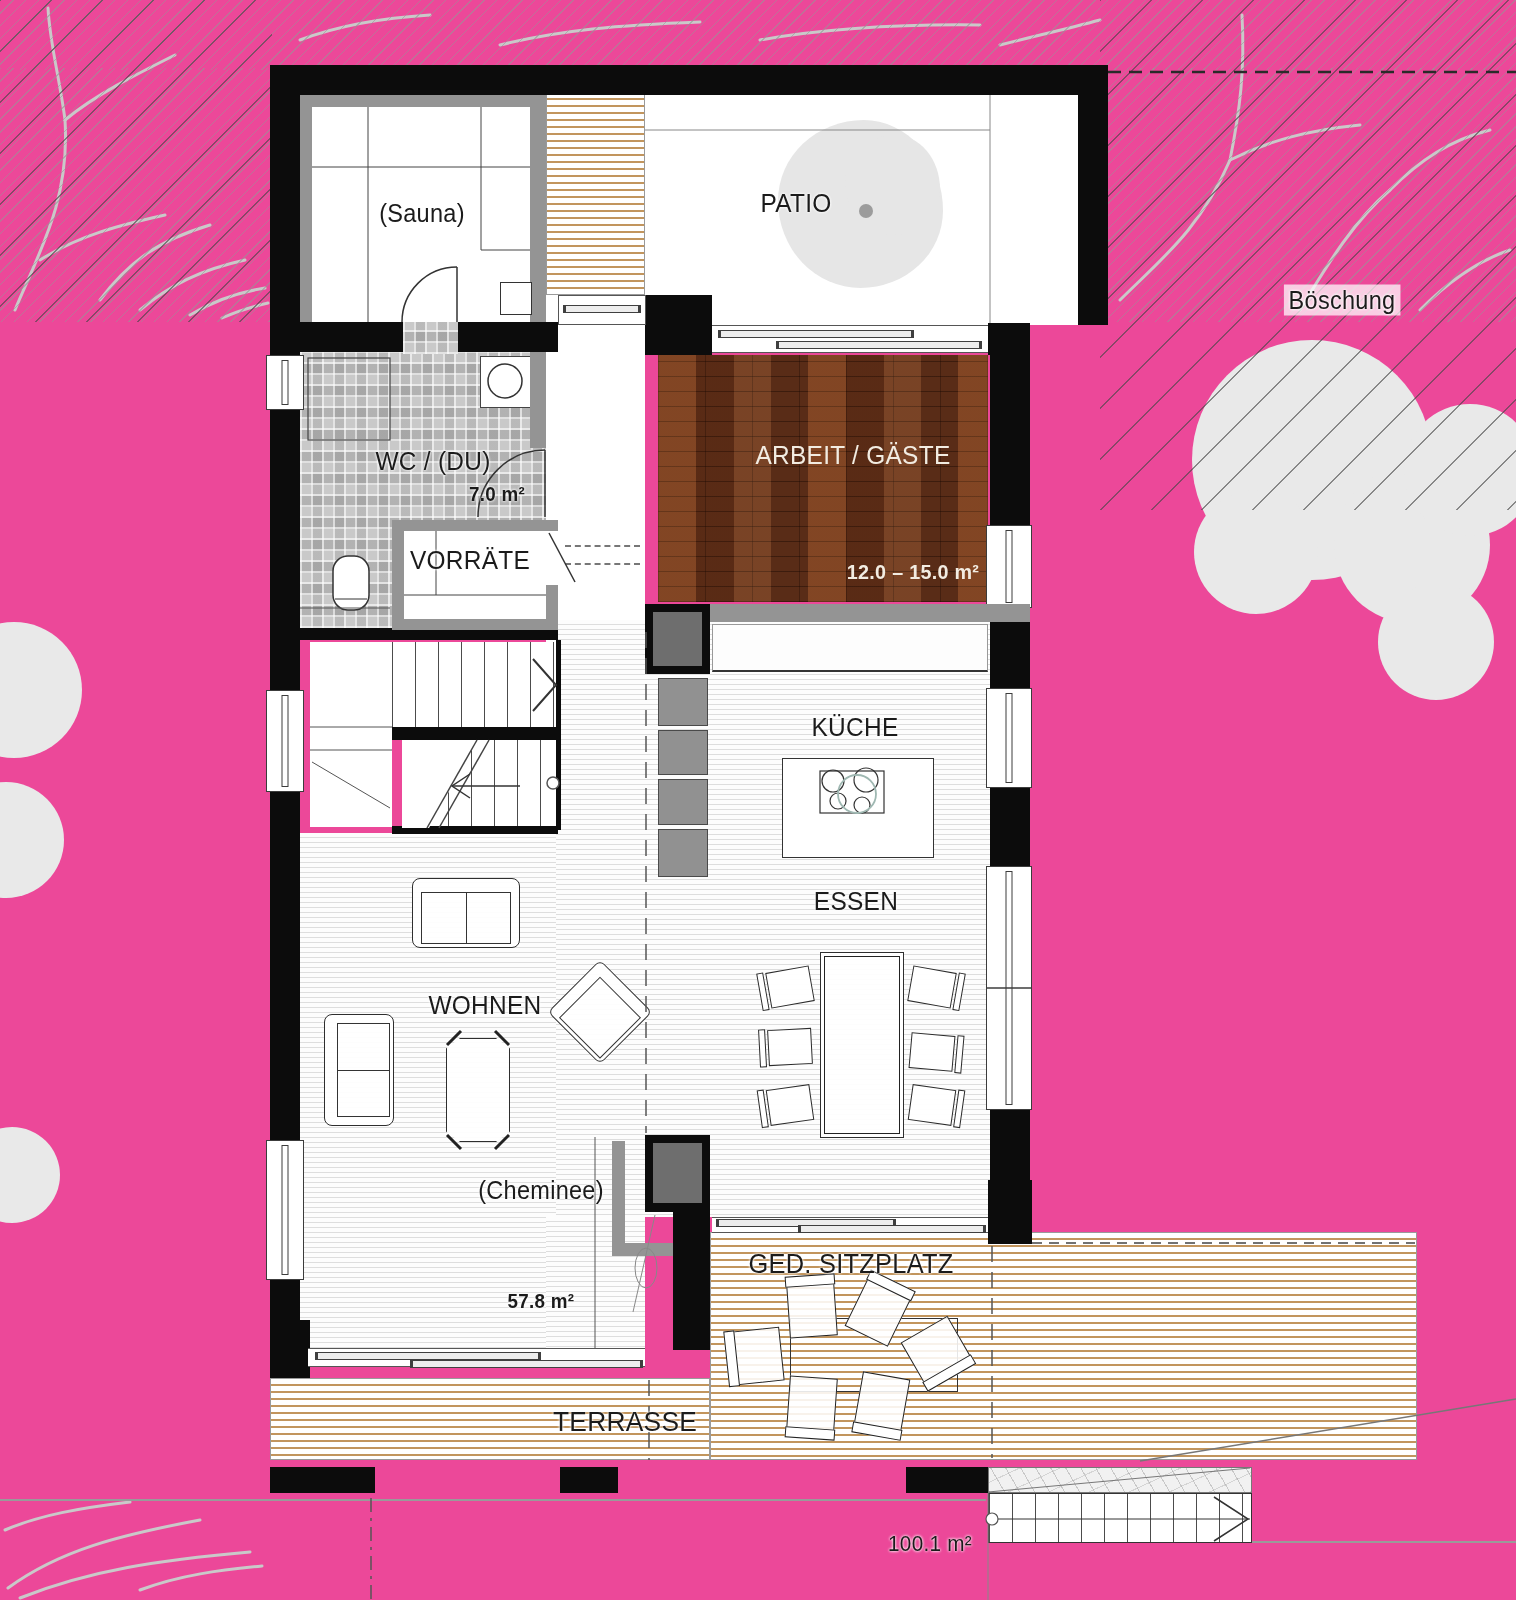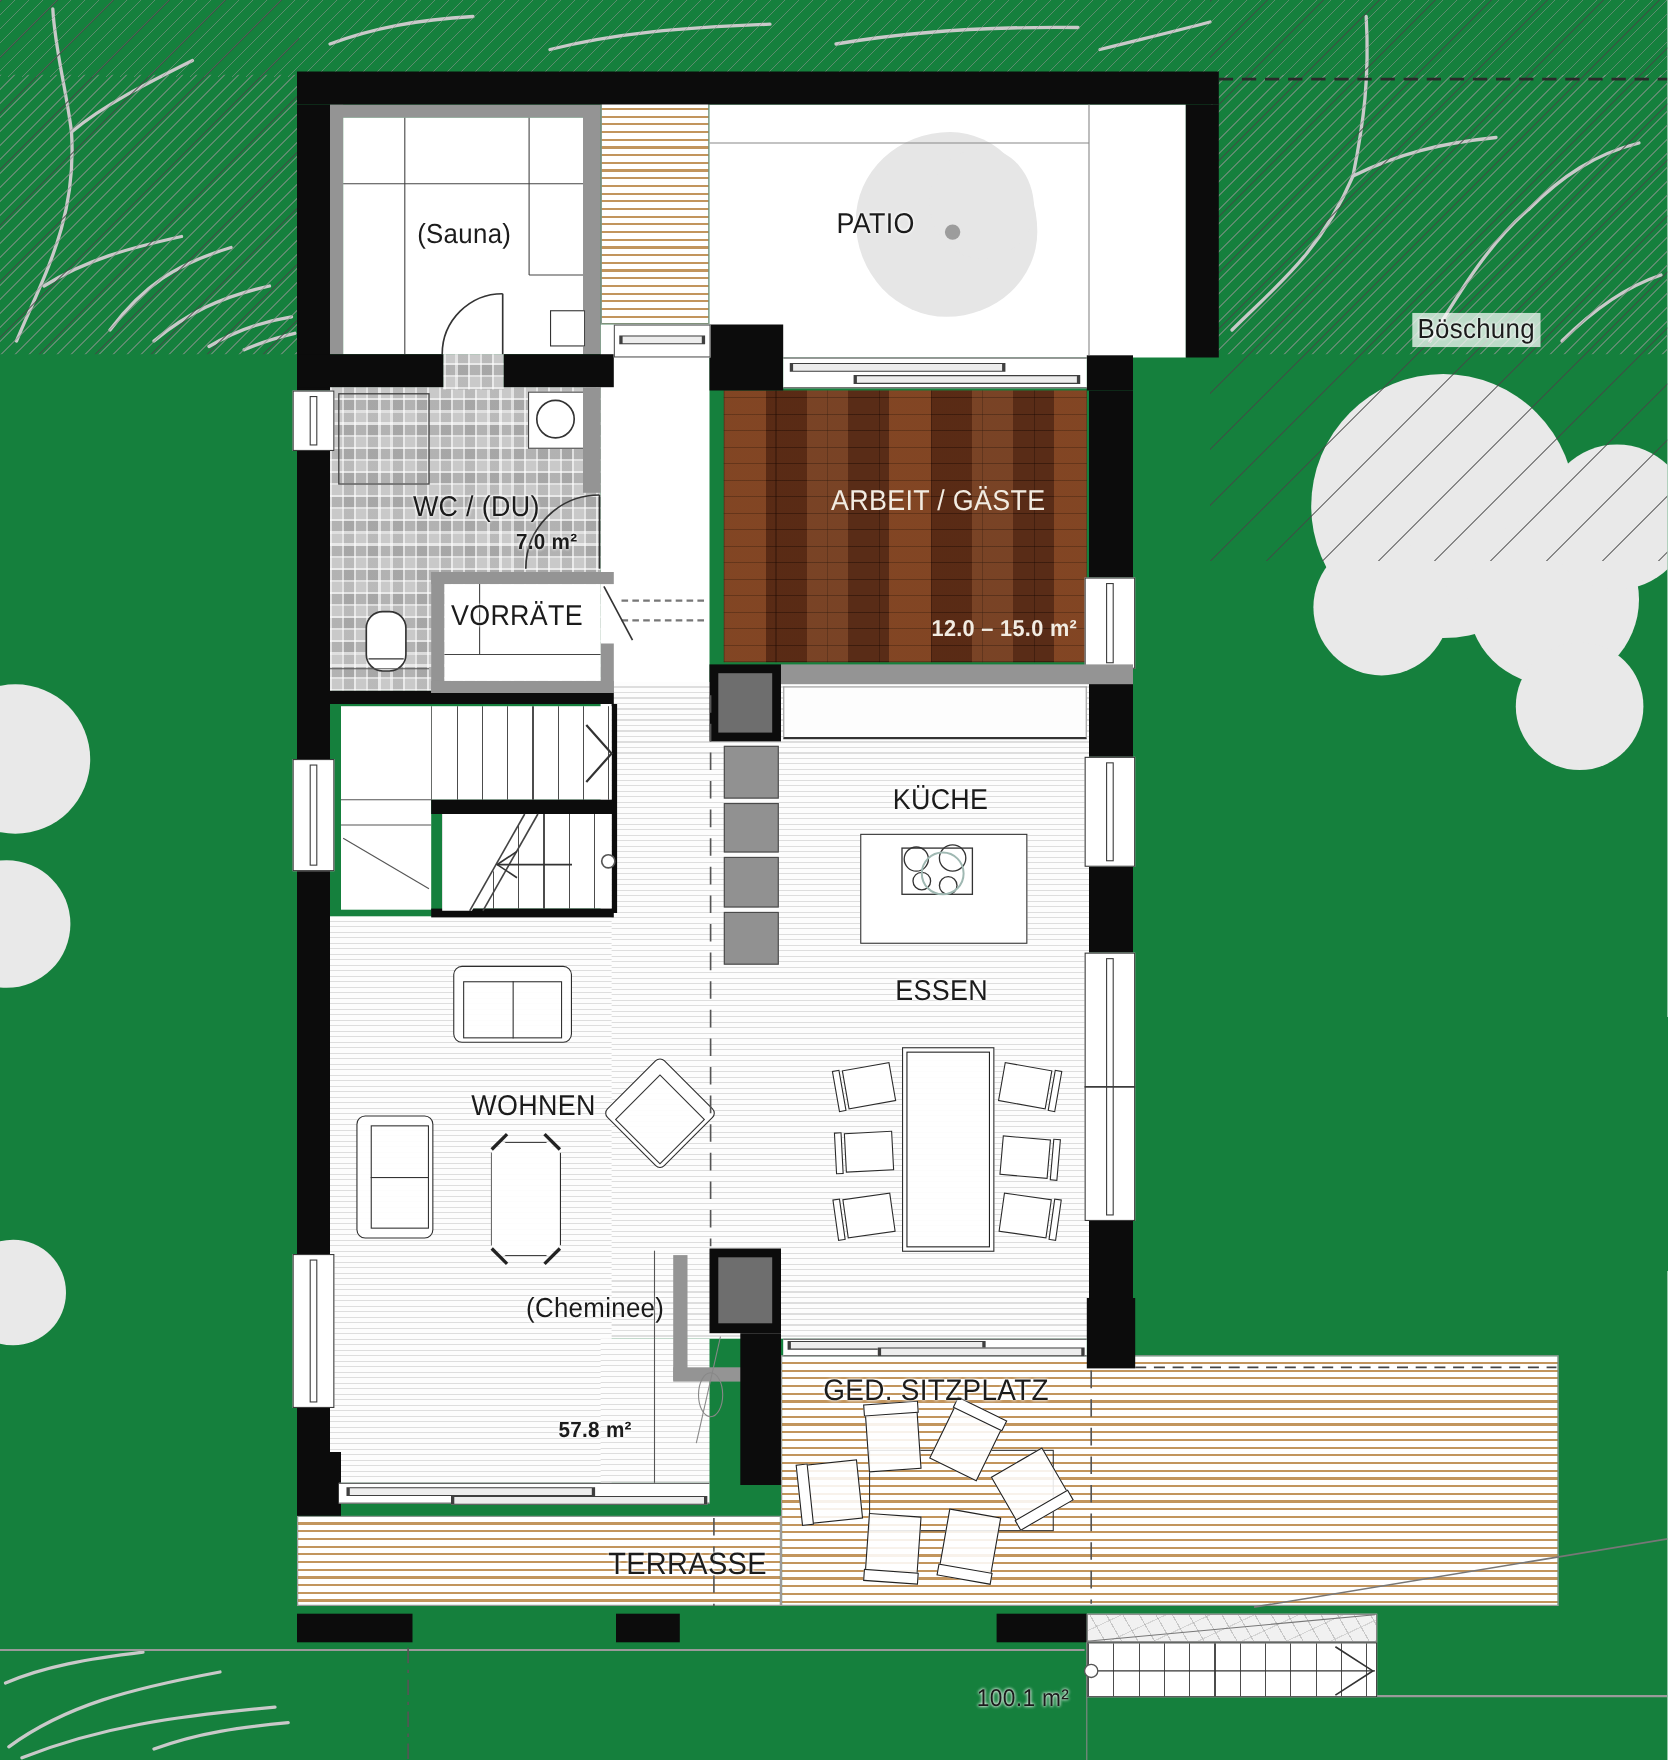--- a/index.html
+++ b/index.html
@@ -1,17 +1,17 @@
 <!DOCTYPE html>
 <html><head>
 <meta charset="utf-8">
 <style>
   *{margin:0;padding:0;box-sizing:border-box}
   html,body{background:#fff}
-  #plan{position:relative;width:1516px;height:1600px;background:#15803d;overflow:hidden;
+  #plan{position:relative;width:1516px;height:1600px;background:#ec4899;overflow:hidden;
         font-family:"Liberation Sans",sans-serif}
   .abs{position:absolute}
   .wall{position:absolute;background:#0c0c0c}
   .gw{position:absolute;background:#949494}
   .gw2{position:absolute;background:#6e6e6e}
   .white{position:absolute;background:#fff}
   .hatchf{position:absolute;background:repeating-linear-gradient(135deg,rgba(150,150,150,.55) 0 1px,transparent 1px 9px)}
   .hatchd{position:absolute;background:repeating-linear-gradient(135deg,rgba(70,70,70,.6) 0 1.4px,transparent 1.4px 36px)}
   .deck{position:absolute;background:repeating-linear-gradient(180deg,#ffffff 0 5px,#c2955d 5px 7px);border:1px solid #9a9a9a}
   .stripes{position:absolute;background:repeating-linear-gradient(180deg,#fdfdfd 0 4px,#dedede 4px 5px)}

